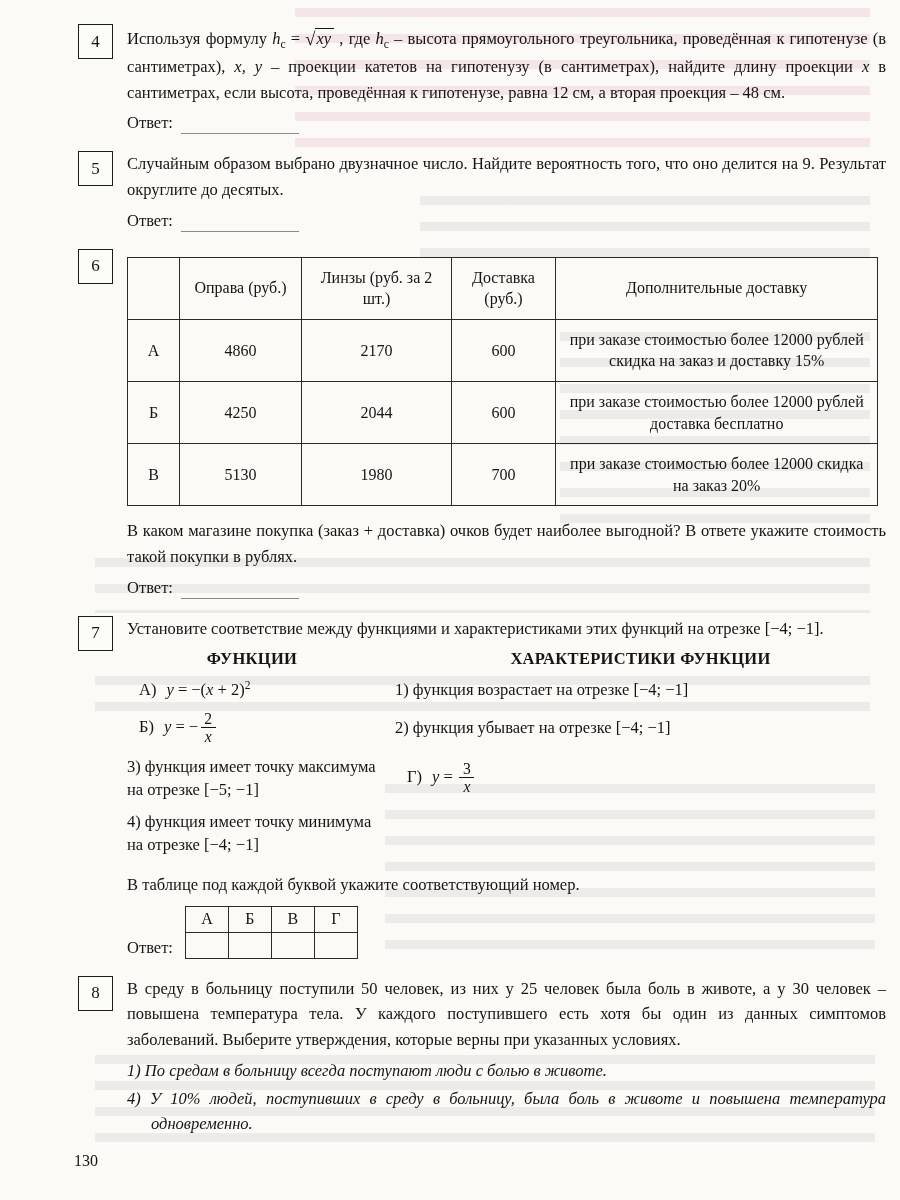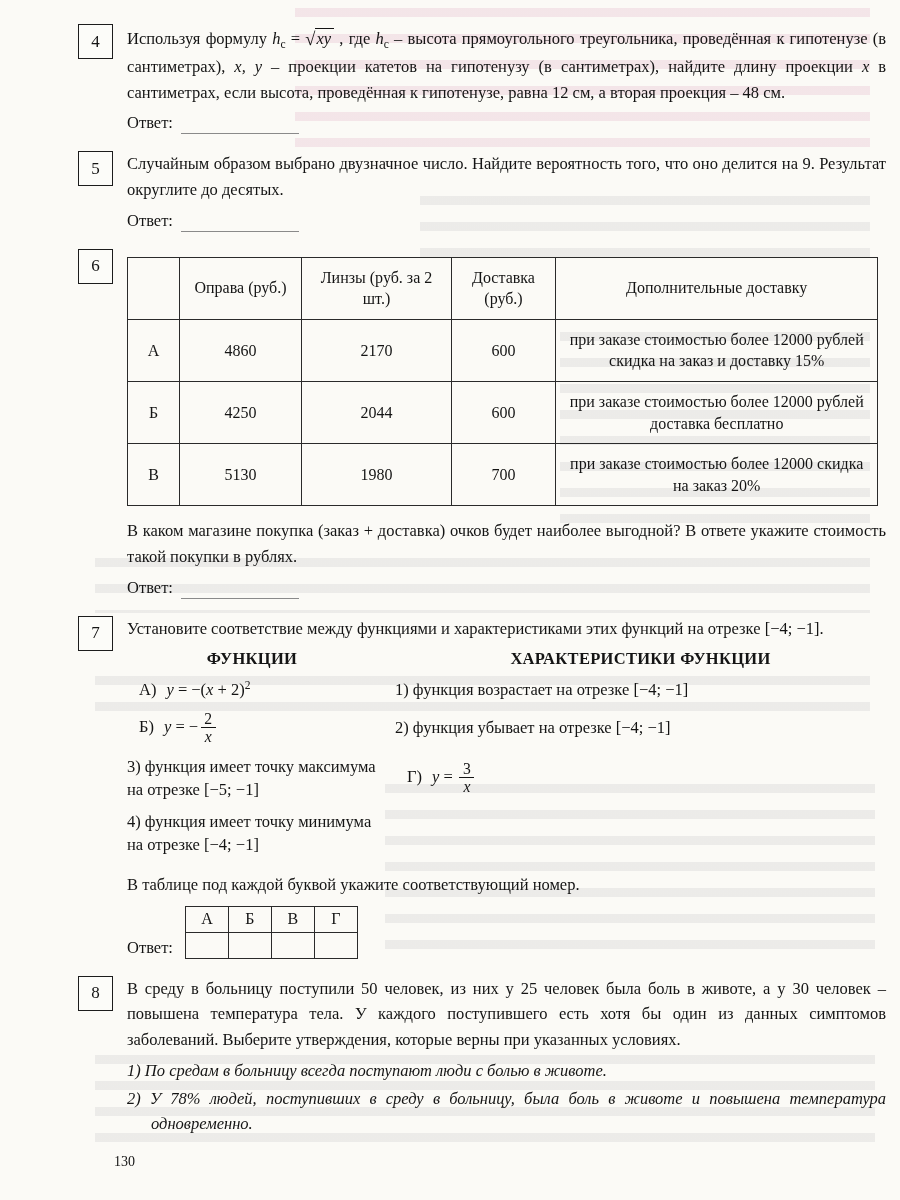--- a/index.html
+++ b/index.html
@@ -50,21 +50,21 @@
   .frac .fn{padding:0 4px;}
   .frac .fd{border-top:1px solid #141414;padding:0 4px;font-style:italic;}
   .outro{margin-top:6px;}
   .answer.with-table{align-items:flex-end;margin-top:8px;}
   table.ans{border-collapse:collapse;margin-left:4px;}
   table.ans td{
     border:1px solid #2a2a2a;width:42px;height:25px;text-align:center;
     font-size:16px;padding:0;
   }
   .list-item{margin:2px 0;text-align:justify;line-height:1.55;padding-left:24px;text-indent:-24px;font-style:italic;}
-  .page-number{position:absolute;left:74px;bottom:30px;font-size:14px;z-index:2;margin-left:40px;}
+  .page-number{position:absolute;left:74px;bottom:30px;font-size:16px;z-index:2;}
   
   .ghost{
     position:absolute;z-index:1;pointer-events:none;filter:blur(.7px);
     background:repeating-linear-gradient(180deg,
       rgba(120,120,126,.11) 0 9px, rgba(0,0,0,0) 9px 26px);
   }
   .ghost-pink{
     background:repeating-linear-gradient(180deg,
       rgba(194,84,134,.12) 0 9px, rgba(0,0,0,0) 9px 26px);
   }
@@ -202,20 +202,20 @@
             </table>
         </div>
       </div>
     </section>
 
     <section class="problem">
       <div class="pnum">8</div>
       <div class="pbody">
         <p class="ptext">В среду в больницу поступили 50 человек, из них у 25 человек была боль в животе, а у 30 человек – повышена температура тела. У каждого поступившего есть хотя бы один из данных симптомов заболеваний. Выберите утверждения, которые верны при указанных условиях.</p>
         <p class="list-item">1) По средам в больницу всегда поступают люди с болью в животе.</p>
-        <p class="list-item">2) У 78% людей, поступивших в среду в больницу, была боль в животе и повышена температура одновременно.</p>
+        <p class="list-item">4) У 10% людей, поступивших в среду в больницу, была боль в животе и повышена температура одновременно.</p>
       </div>
     </section>
 
   </div>
 
   <div class="page-number">130</div>
 </div>
 
 </body></html>

